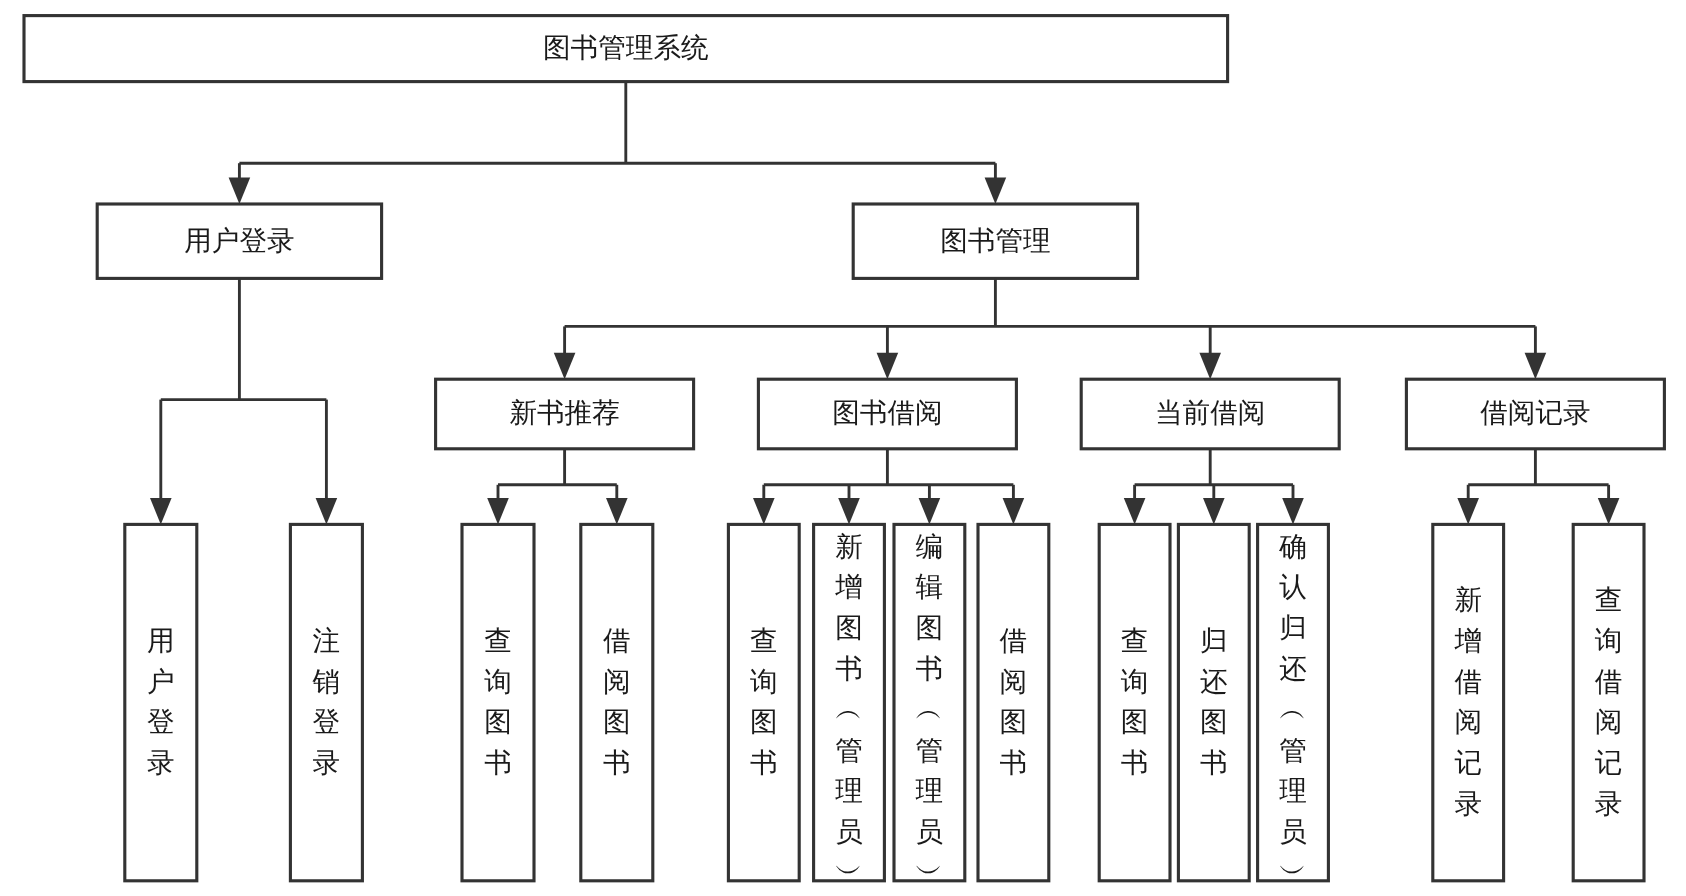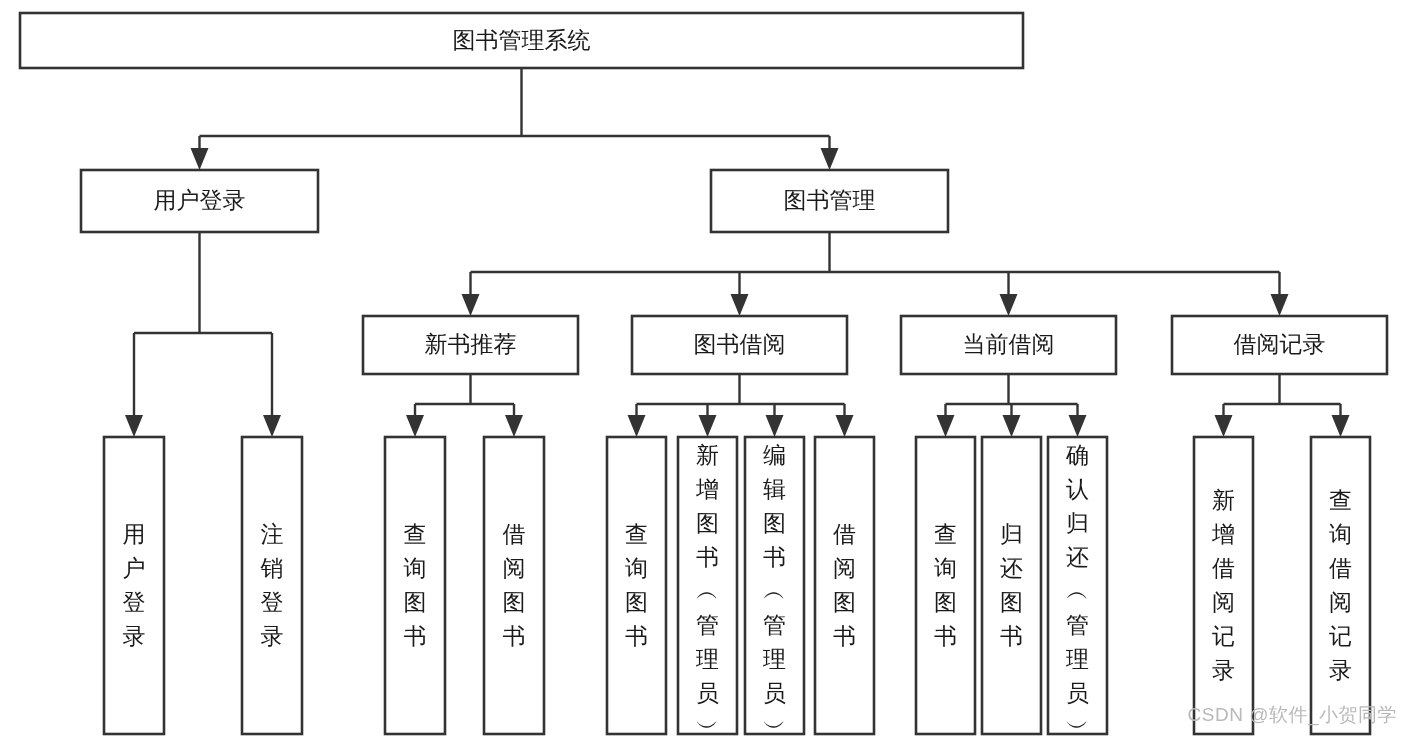--- a/index.html
+++ b/index.html
@@ -215,14 +215,13 @@
         <g>
           <rect class="node-box" x="1194" y="437" width="59" height="297"></rect>
           <text class="node-label-vertical" x="1223.5" y="507.5"><tspan x="1223.5" dy="0">新</tspan><tspan x="1223.5" dy="34">增</tspan><tspan x="1223.5" dy="34">借</tspan><tspan x="1223.5" dy="34">阅</tspan><tspan x="1223.5" dy="34">记</tspan><tspan x="1223.5" dy="34">录</tspan></text>
         </g>
         <g>
           <rect class="node-box" x="1311" y="437" width="59" height="297"></rect>
           <text class="node-label-vertical" x="1340.5" y="507.5"><tspan x="1340.5" dy="0">查</tspan><tspan x="1340.5" dy="34">询</tspan><tspan x="1340.5" dy="34">借</tspan><tspan x="1340.5" dy="34">阅</tspan><tspan x="1340.5" dy="34">记</tspan><tspan x="1340.5" dy="34">录</tspan></text>
         </g>
       </g>
   </svg>
-  <div class="watermark-text">CSDN @软件_小贺同学</div>
 </div>
 
 </body></html>

